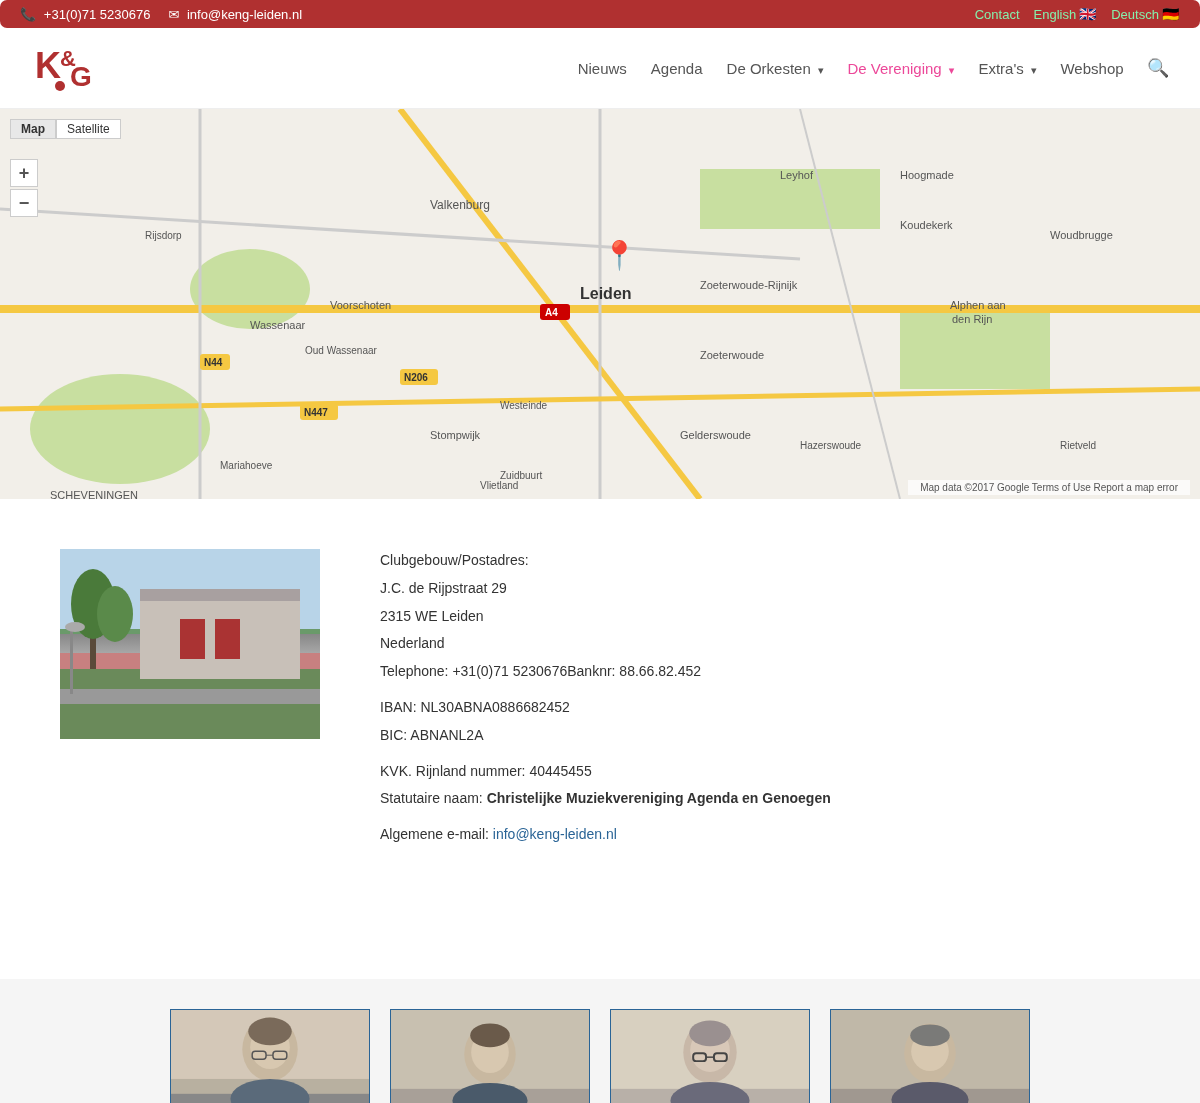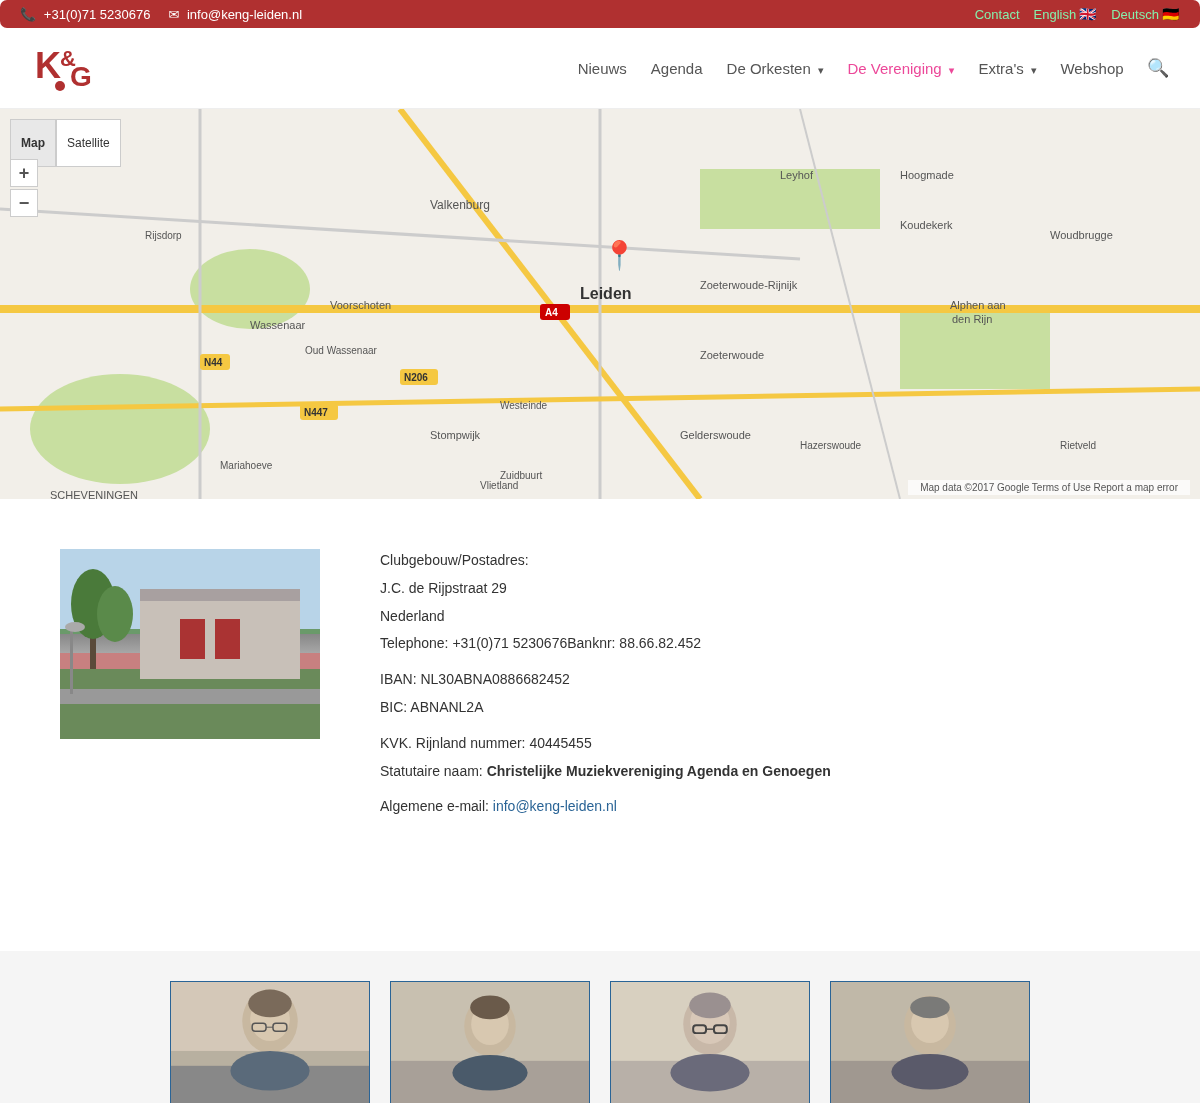--- a/index.html
+++ b/index.html
@@ -81,21 +81,21 @@
       font-weight: bold;
     }
     .map-type-buttons {
       position: absolute;
       top: 10px;
       left: 10px;
       display: flex;
       gap: 0;
     }
     .map-type-btn {
-      padding: 16px 10px;
+      padding: 2px 10px;
       background: #fff;
       border: 1px solid #ccc;
       cursor: pointer;
       font-size: 12px;
       color: #333;
     }
     .map-type-btn.active { background: #e8e8e8; font-weight: bold; }
     .map-pin {
       position: absolute;
       top: 130px;
@@ -336,20 +336,21 @@
         <rect x="10" y="80" width="3" height="65" fill="#888"></rect>
         <ellipse cx="15" cy="78" rx="10" ry="5" fill="#aaa"></ellipse>
       </svg>
     </div>
   </div>
 
   <div class="address-info">
     <div class="block">
       <p>Clubgebouw/Postadres:</p>
       <p>J.C. de Rijpstraat 29</p>
+      <p>2315 WE Leiden</p>
       <p>Nederland</p>
       <p>
         <span>Telephone: +31(0)71 5230676</span><span>Banknr: 88.66.82.452</span>
       </p>
     </div>
     <div class="block">
       <p>IBAN: NL30ABNA0886682452</p>
       <p>BIC: ABNANL2A</p>
     </div>
     <div class="block">

